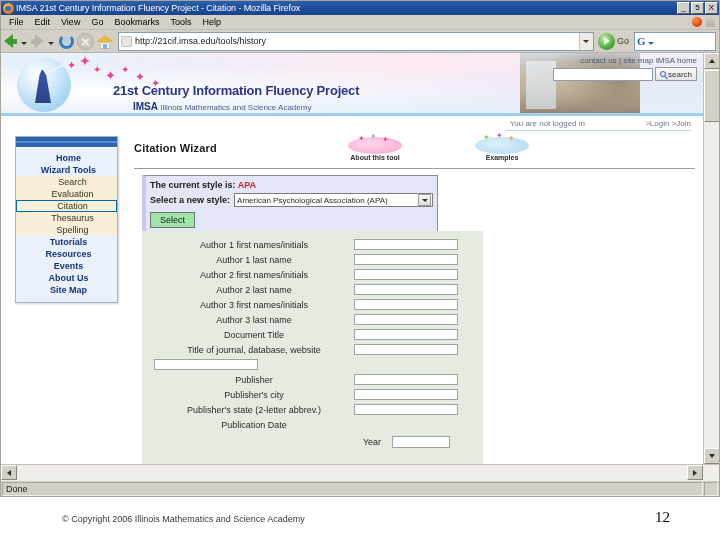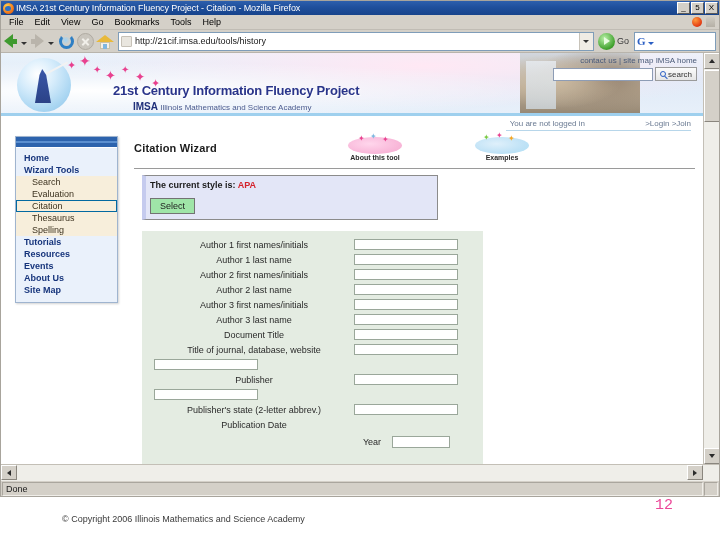--- a/index.html
+++ b/index.html
@@ -290,21 +290,21 @@
     position: absolute; right: 14px; top: 3px;
     font-size: 8px; color: #6a7a92; white-space: nowrap;
   }
   .loginstrip .hr {
     position: absolute; right: 14px; top: 14px; width: 185px;
     border-top: 1px solid #b7d6ea;
   }
 
   
   .bodyrow { display: flex; width: 704px; }
-  .leftcol { width: 125px; flex: none; position: relative; }
+  .leftcol { width: 125px; flex: none; position: relative; text-align: center; }
   .rightcol { flex: 1 1 auto; position: relative; }
 
   .navbox {
     position: absolute; left: 14px; top: 2px; width: 103px;
     background: #eaf1fb;
     border: 1px solid #9fb4cf;
     box-shadow: 1px 1px 2px rgba(0,0,0,.18);
     padding-bottom: 6px;
   }
   .navbox .hdr {
@@ -489,23 +489,23 @@
   
   #slidefooter {
     position: absolute; left: 0; top: 497px; width: 720px; height: 43px;
     background: #ffffff;
   }
   .copyright {
     position: absolute; left: 62px; top: 17px;
     font-size: 9px; color: #3a3a3a; white-space: nowrap;
   }
   .pagenum {
-    position: absolute; left: 655px; top: 0px;
-    font-size: 15px; color: #ec4899;
-    font-family: Liberation Mono, monospace;
+    position: absolute; left: 655px; top: 12px;
+    font-size: 15px; color: #000000;
+    font-family: Liberation Serif, serif;
   }
 </style>
 </head>
 <body>
 
 <div id="window">
 
   <div class="titlebar">
     <div class="ffIcon"></div>
     <div class="titletext">IMSA 21st Century Information Fluency Project - Citation - Mozilla Firefox</div>
@@ -653,20 +653,29 @@
             </div>
 
             <div class="contentframe">
 
               <div class="styleboxwrap">
                 <div class="stylebox">
                   <div class="styleline">
                     <span>The current style is:</span>
                     <span class="red">APA</span>
                   </div>
+                  <div class="stylerow">
+                    <span class="stylelabel">Select a new style:</span>
+                    <div class="select">
+                      <span class="val">American Psychological Association (APA)</span>
+                      <span class="arrowbox">
+                          <span class="caret" style="margin:0"></span>
+                        </span>
+                    </div>
+                  </div>
                   <div class="selbtn">Select</div>
                 </div>
               </div>
 
               <div class="formpanel">
 
                 <div class="frow">
                   <span class="flabel">Author 1 first names/initials</span>
                   <span class="finput" value=""></span>
                 </div>
@@ -699,20 +708,21 @@
                   <span class="finput" value=""></span>
                 </div>
                 <div class="frow">
                   <span class="finput" value=""></span>
                 </div>
                 <div class="frow">
                   <span class="flabel">Publisher</span>
                   <span class="finput" value=""></span>
                 </div>
                 <div class="frow">
+                  <span class="flabel">Publisher's city</span>
                   <span class="finput" value=""></span>
                 </div>
                 <div class="frow">
                   <span class="flabel">Publisher's state (2-letter abbrev.)</span>
                   <span class="finput" value=""></span>
                 </div>
                 <div class="frow noinput">
                   <span class="flabel">Publication Date</span>
                   <span class="finput"></span>
                 </div>

